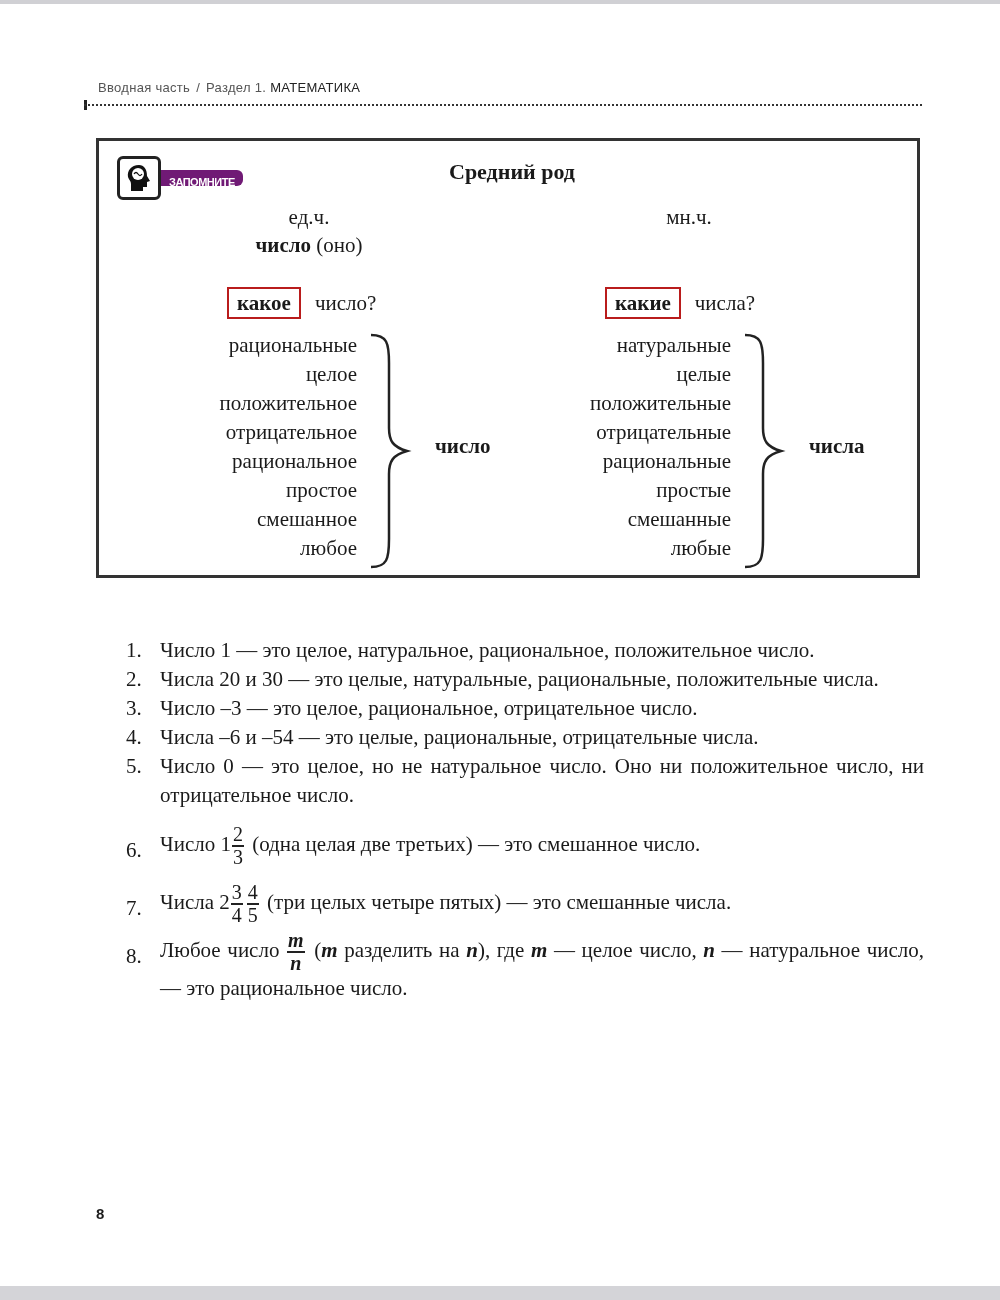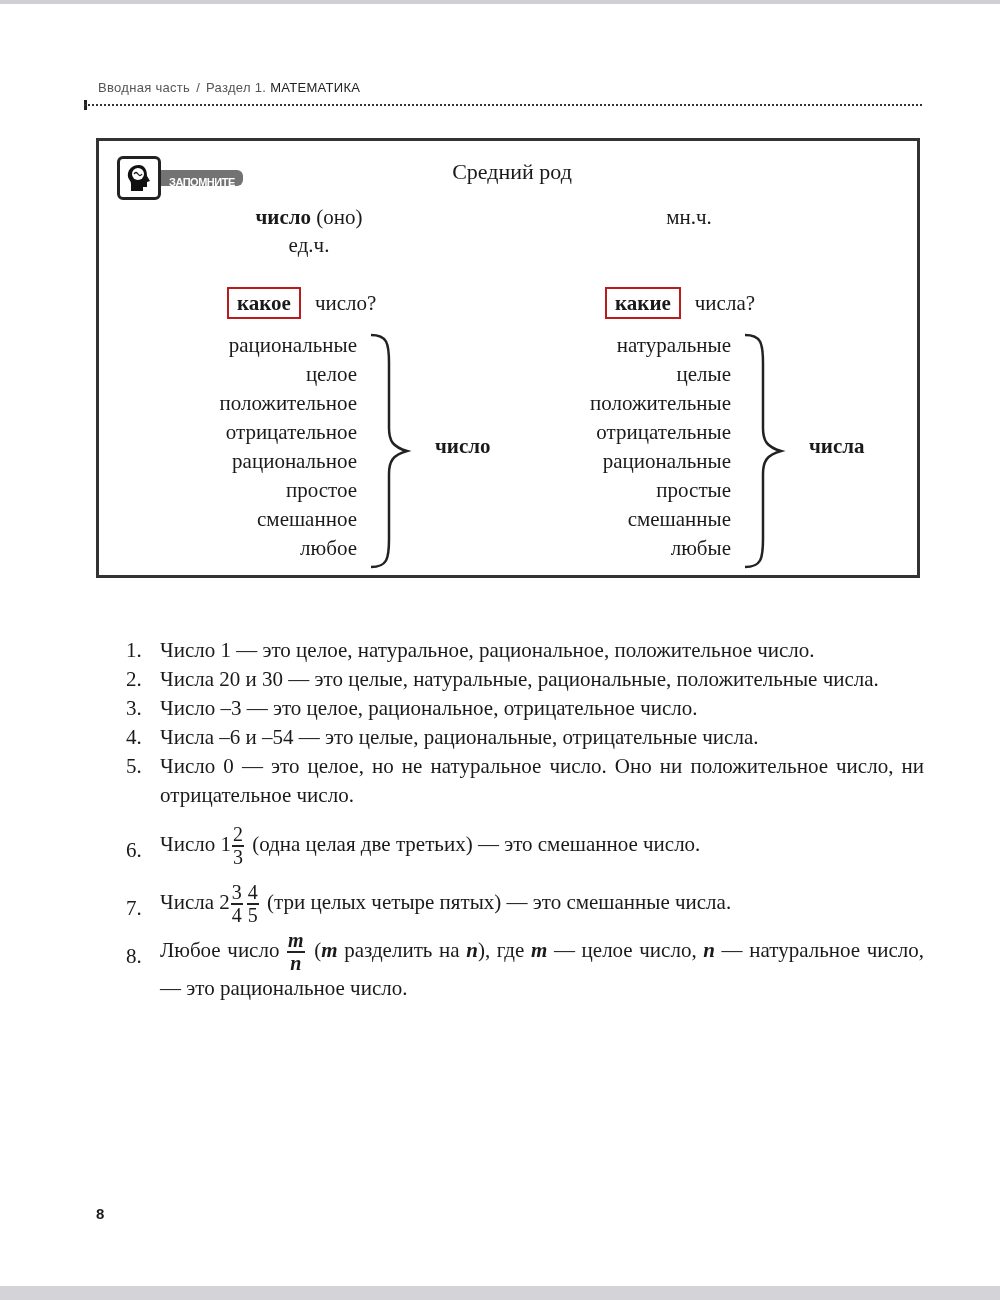--- a/index.html
+++ b/index.html
@@ -30,28 +30,28 @@
     position: absolute; left: 96px; top: 138px; width: 824px; height: 440px;
     border: 3px solid #333; box-sizing: border-box;
   }
   .memo-badge { position: absolute; left: 18px; top: 15px; display: flex; align-items: center; }
   .memo-icon {
     width: 44px; height: 44px; border: 3px solid #222; border-radius: 6px;
     box-sizing: border-box; background: #fff; display: flex; align-items: center; justify-content: center;
     position: relative; z-index: 2;
   }
   .memo-label {
-    margin-left: -4px; background: #737373; color: #fff;
+    margin-left: -4px; background: #701a75; color: #fff;
     font-family: "Liberation Sans", "DejaVu Sans", sans-serif; font-weight: bold;
     font-size: 11px; letter-spacing: -0.5px;
     height: 16px; line-height: 24px; padding: 0 8px 0 12px; border-radius: 0 6px 6px 0;
   }
   .memo-title {
     position: absolute; left: 0; width: 820px; top: 18px; text-align: center;
-    font-weight: normal; font-size: 22px;
+    font-weight: bold; font-size: 22px;
     padding-left: 6px; box-sizing: border-box;
   }
   .col-head { position: absolute; text-align: center; width: 200px; font-size: 21px; line-height: 28px; }
   .question { position: absolute; font-size: 21px; display: flex; align-items: center; white-space: nowrap; }
   .qbox { border: 2px solid #b91c1c; padding: 0 8px; font-weight: bold; line-height: 28px; margin-right: 14px; }
   .adj-list { position: absolute; text-align: right; font-size: 21px; line-height: 29px; }
   .brace { position: absolute; }
   .brace-word { position: absolute; font-size: 21px; font-weight: bold; }
 
   .facts { position: absolute; left: 126px; top: 636px; width: 798px; font-size: 21px; line-height: 29px; }
@@ -86,22 +86,22 @@
         <path d="M14 2 C6 2 2 8 3 14 C4 17 6 18 6 21 L6 28 L18 28 L18 24 L22 24 L22 19 L25 18 L22 13 C22 6 19 2 14 2 Z" fill="#111"></path>
         <circle cx="13" cy="11" r="6" fill="#fff"></circle>
         <path d="M9 11 q2 -3 4 0 q2 3 4 0" stroke="#111" stroke-width="1.3" fill="none"></path>
       </svg>
     </div>
     <div class="memo-label">ЗАПОМНИТЕ</div>
   </div>
   <div class="memo-title">Средний род</div>
 
   <div class="col-head" style="left:110px; top:62px;">
+    <div>ед.ч.</div>
     <div><b>число</b> <span>(оно)</span></div>
-    <div>ед.ч.</div>
   </div>
   <div class="question" style="left:128px; top:146px;">
     <span class="qbox">какое</span>
     <span>число?</span>
   </div>
   <div class="adj-list" id="sg-list" style="right:560px; top:190px;">
       <div>рациональные</div>
       <div>целое</div>
       <div>положительное</div>
       <div>отрицательное</div>

